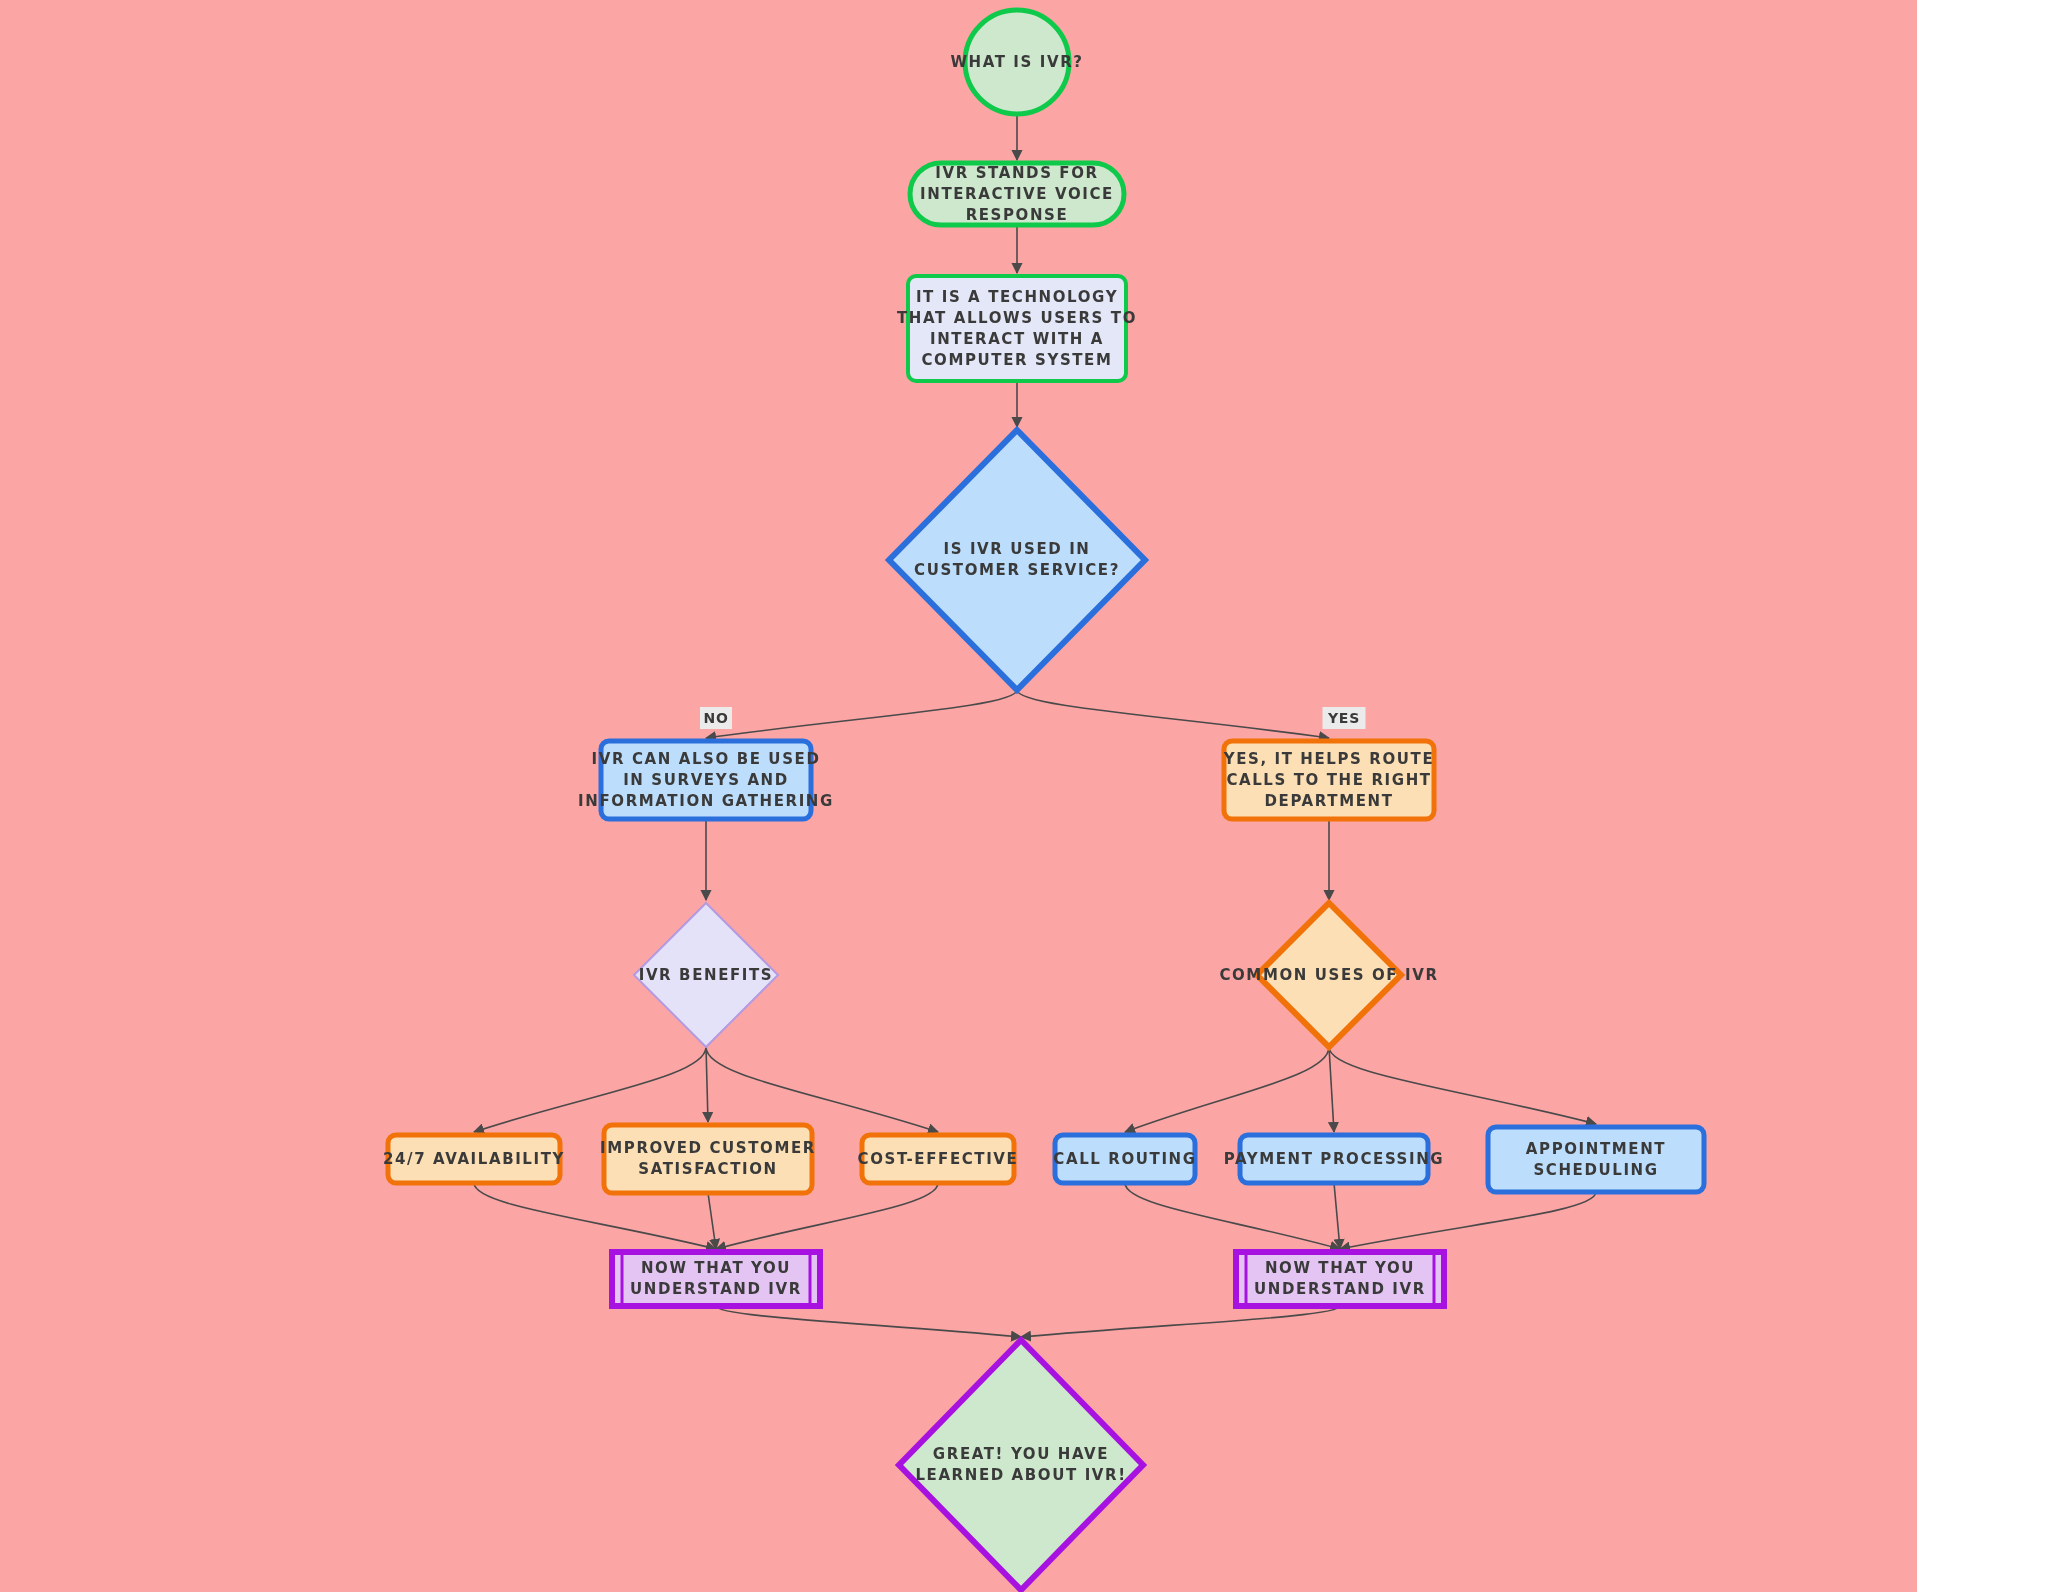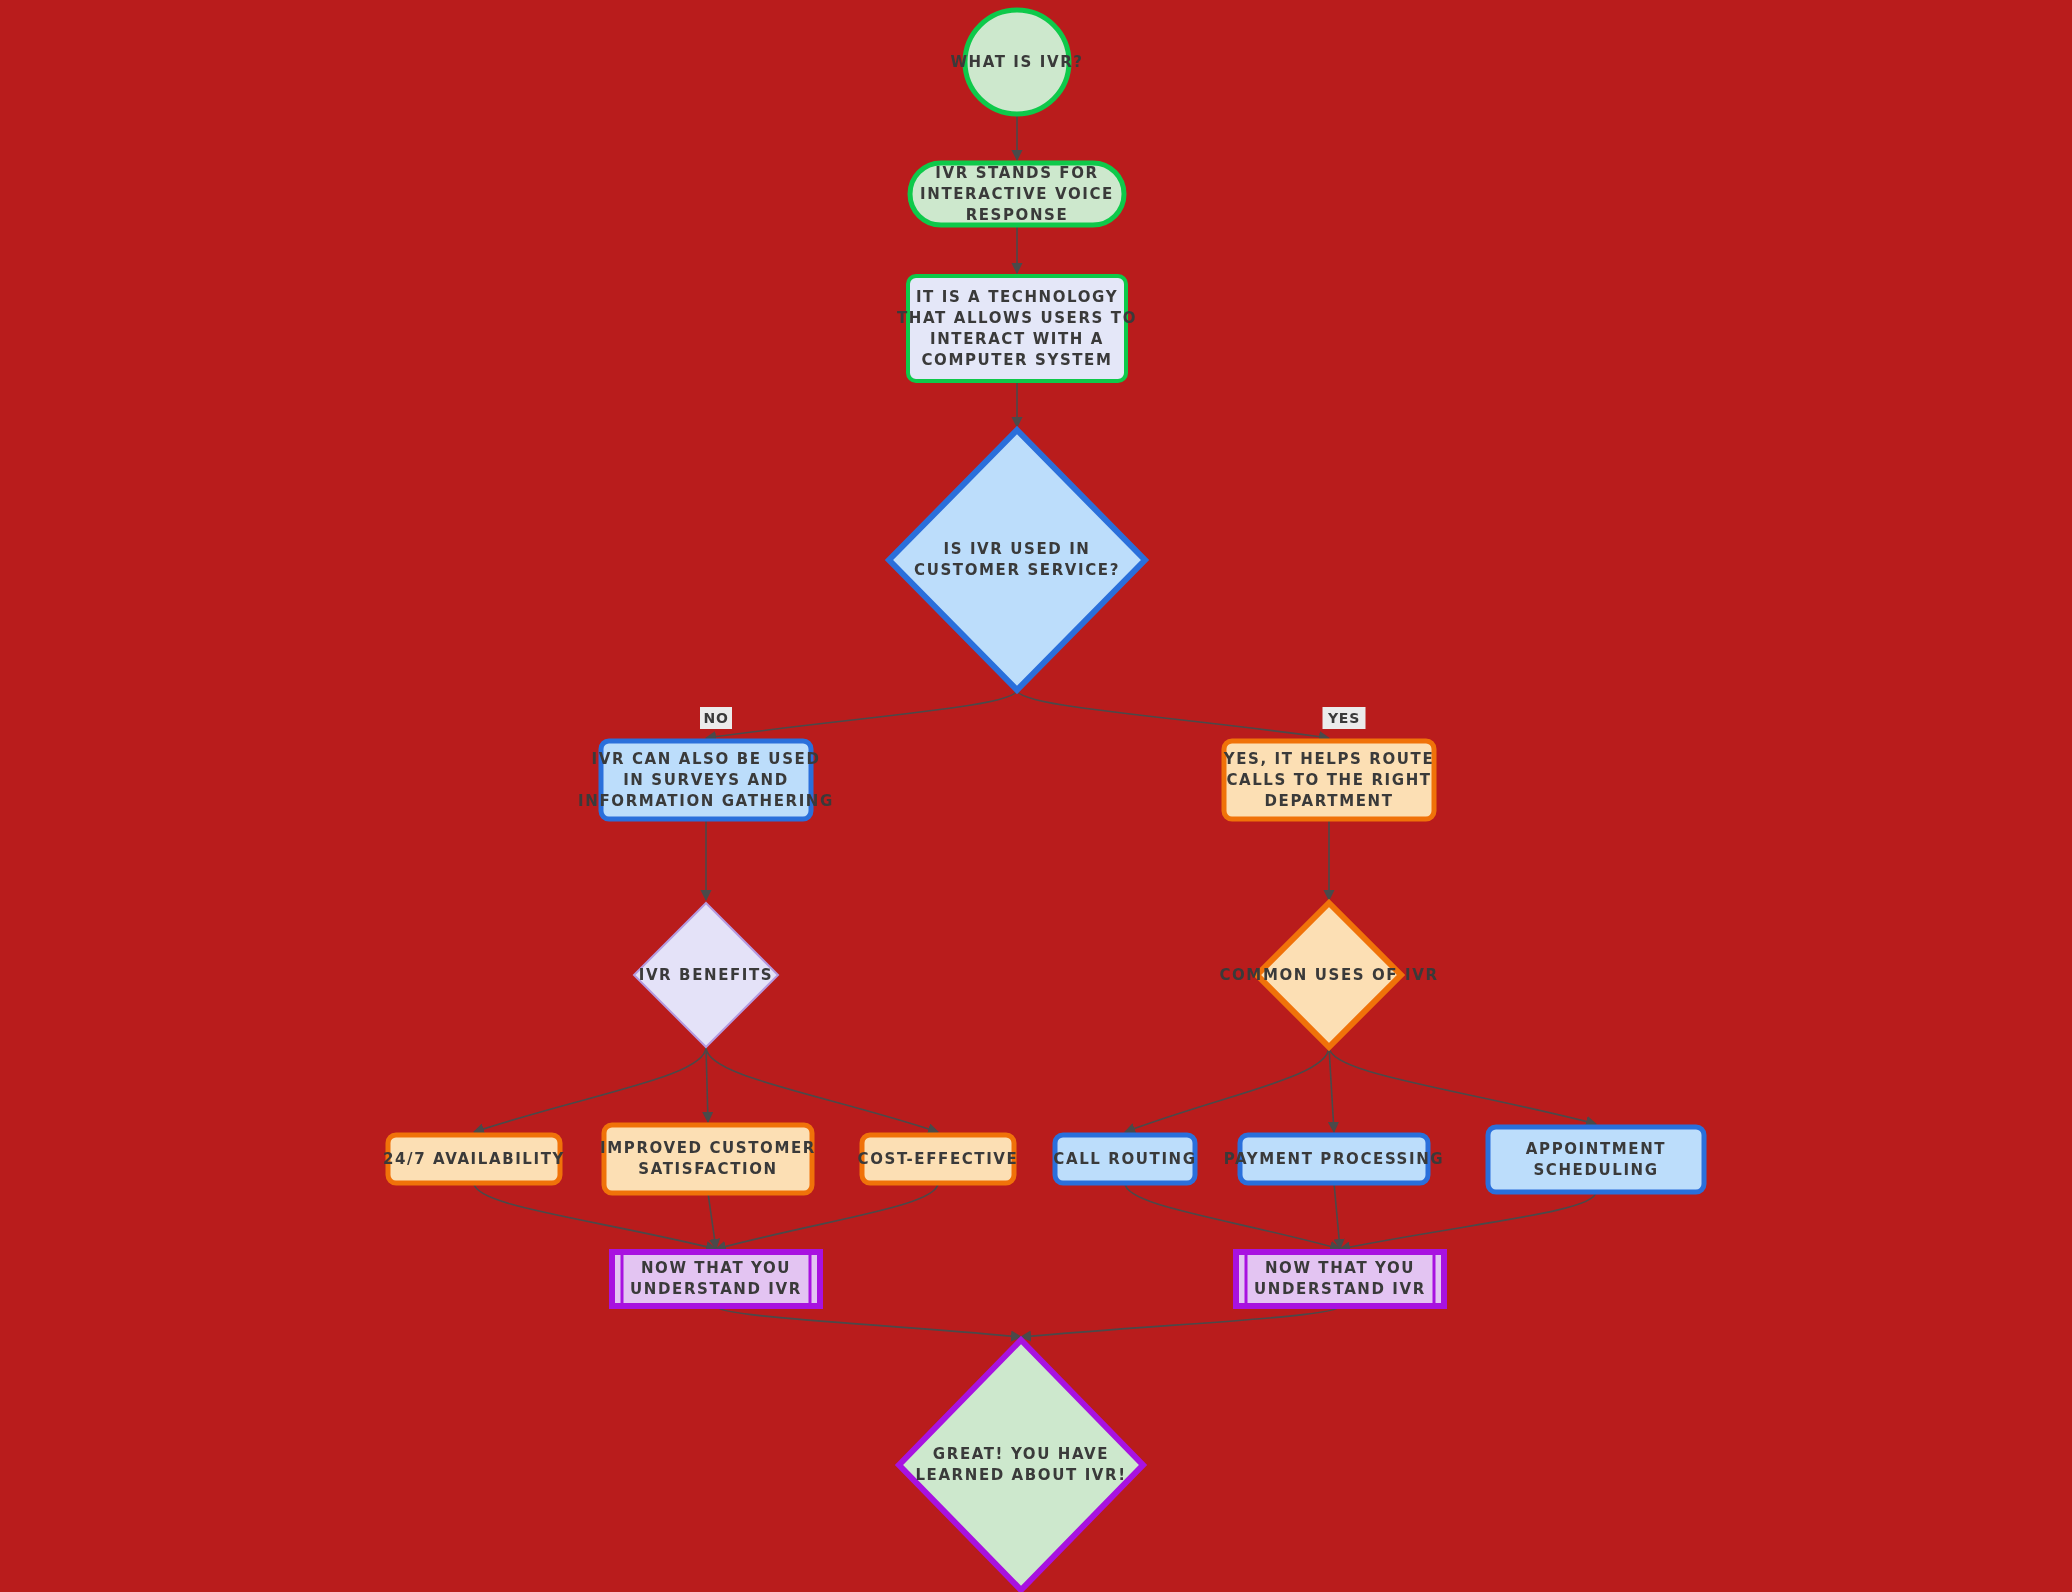--- a/index.html
+++ b/index.html
@@ -9,23 +9,23 @@
     background: #ffffff;
   }
   body {
     width: 2072px;
     height: 1592px;
     font-family: "DejaVu Sans", "Liberation Sans", sans-serif;
     overflow: hidden;
   }
   #canvas {
     position: relative;
-    width: 2072px;
+    width: 1917px;
     height: 1592px;
-    background: #b91c1c;
+    background: #fca5a5;
   }
   svg.flow {
     position: absolute;
     top: 0;
     left: 0;
     width: 2072px;
     height: 1592px;
   }
   .node-text {
     font-family: "DejaVu Sans", "Liberation Sans", sans-serif;

